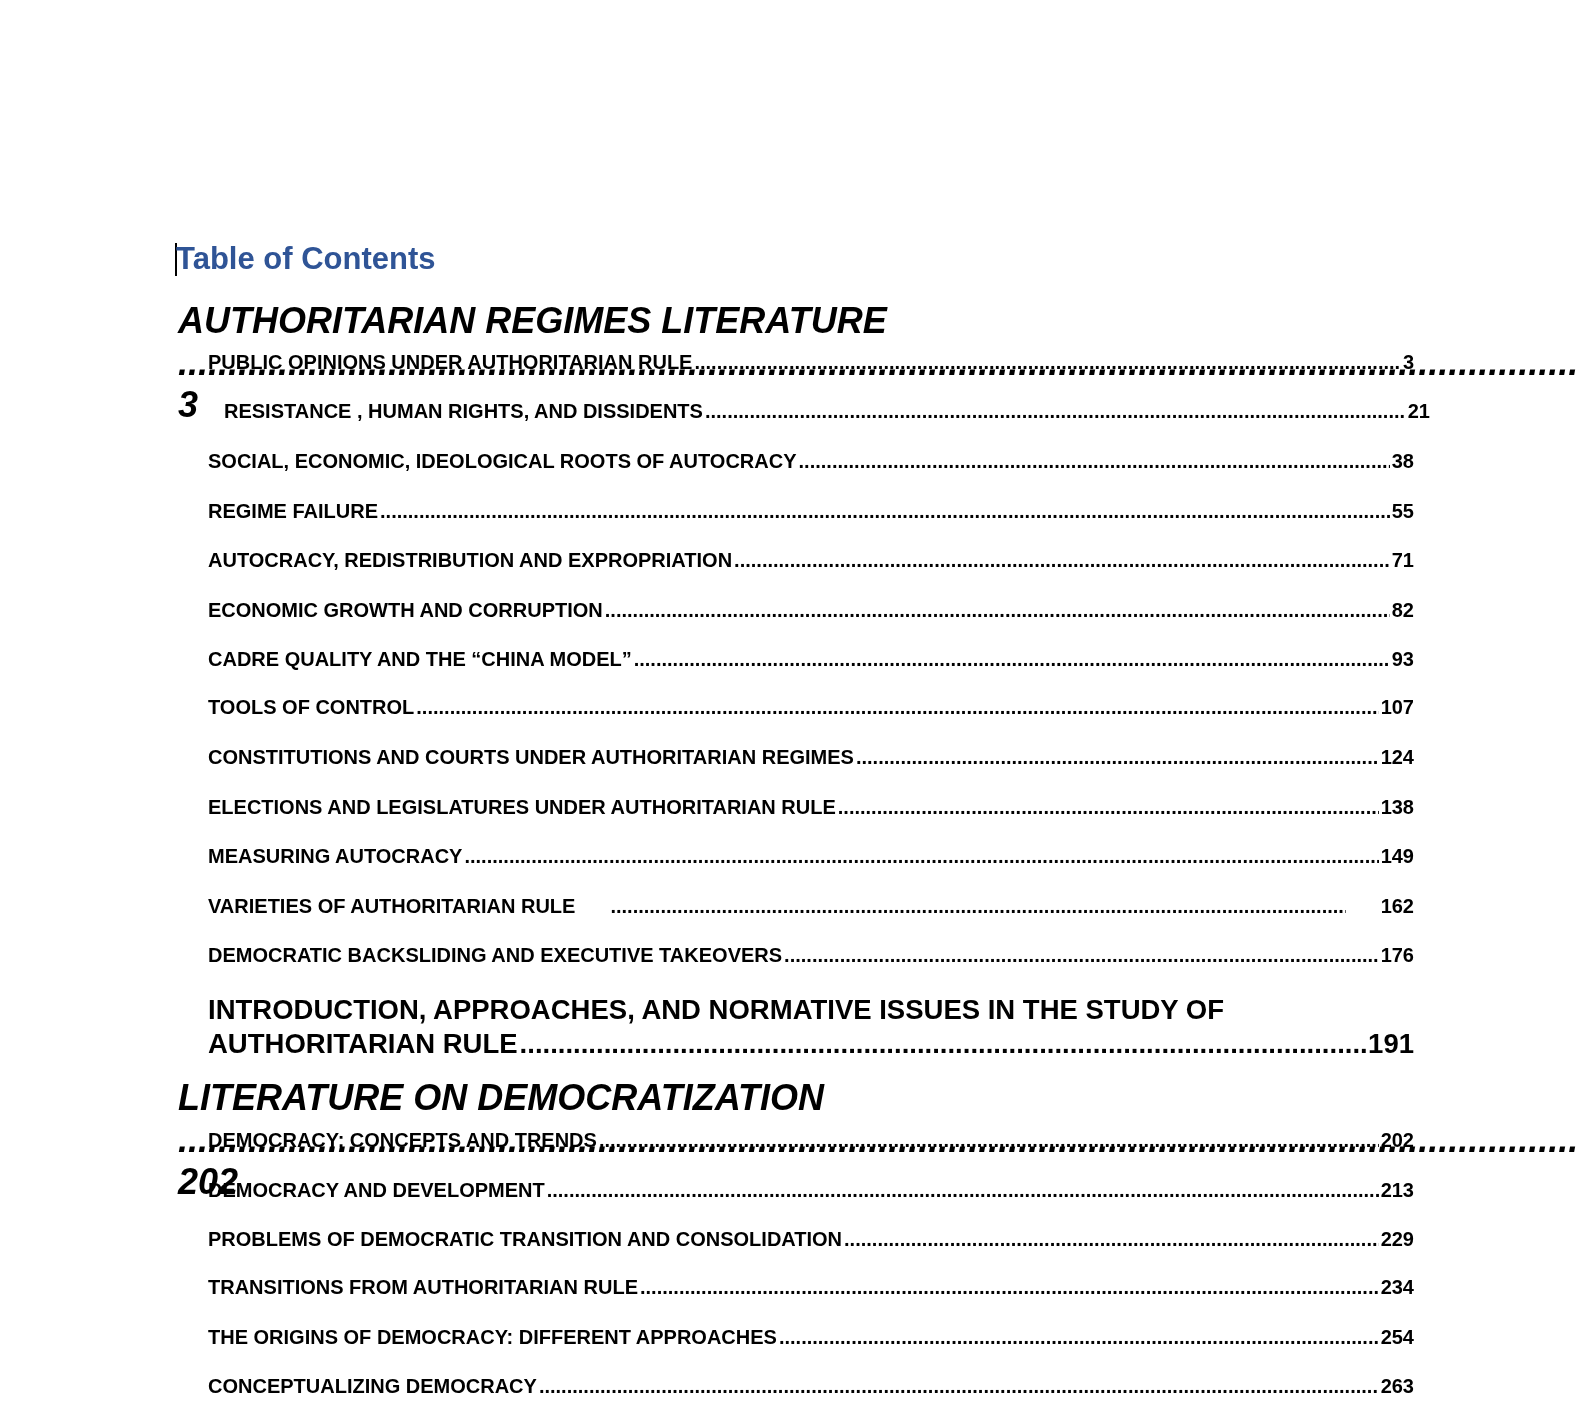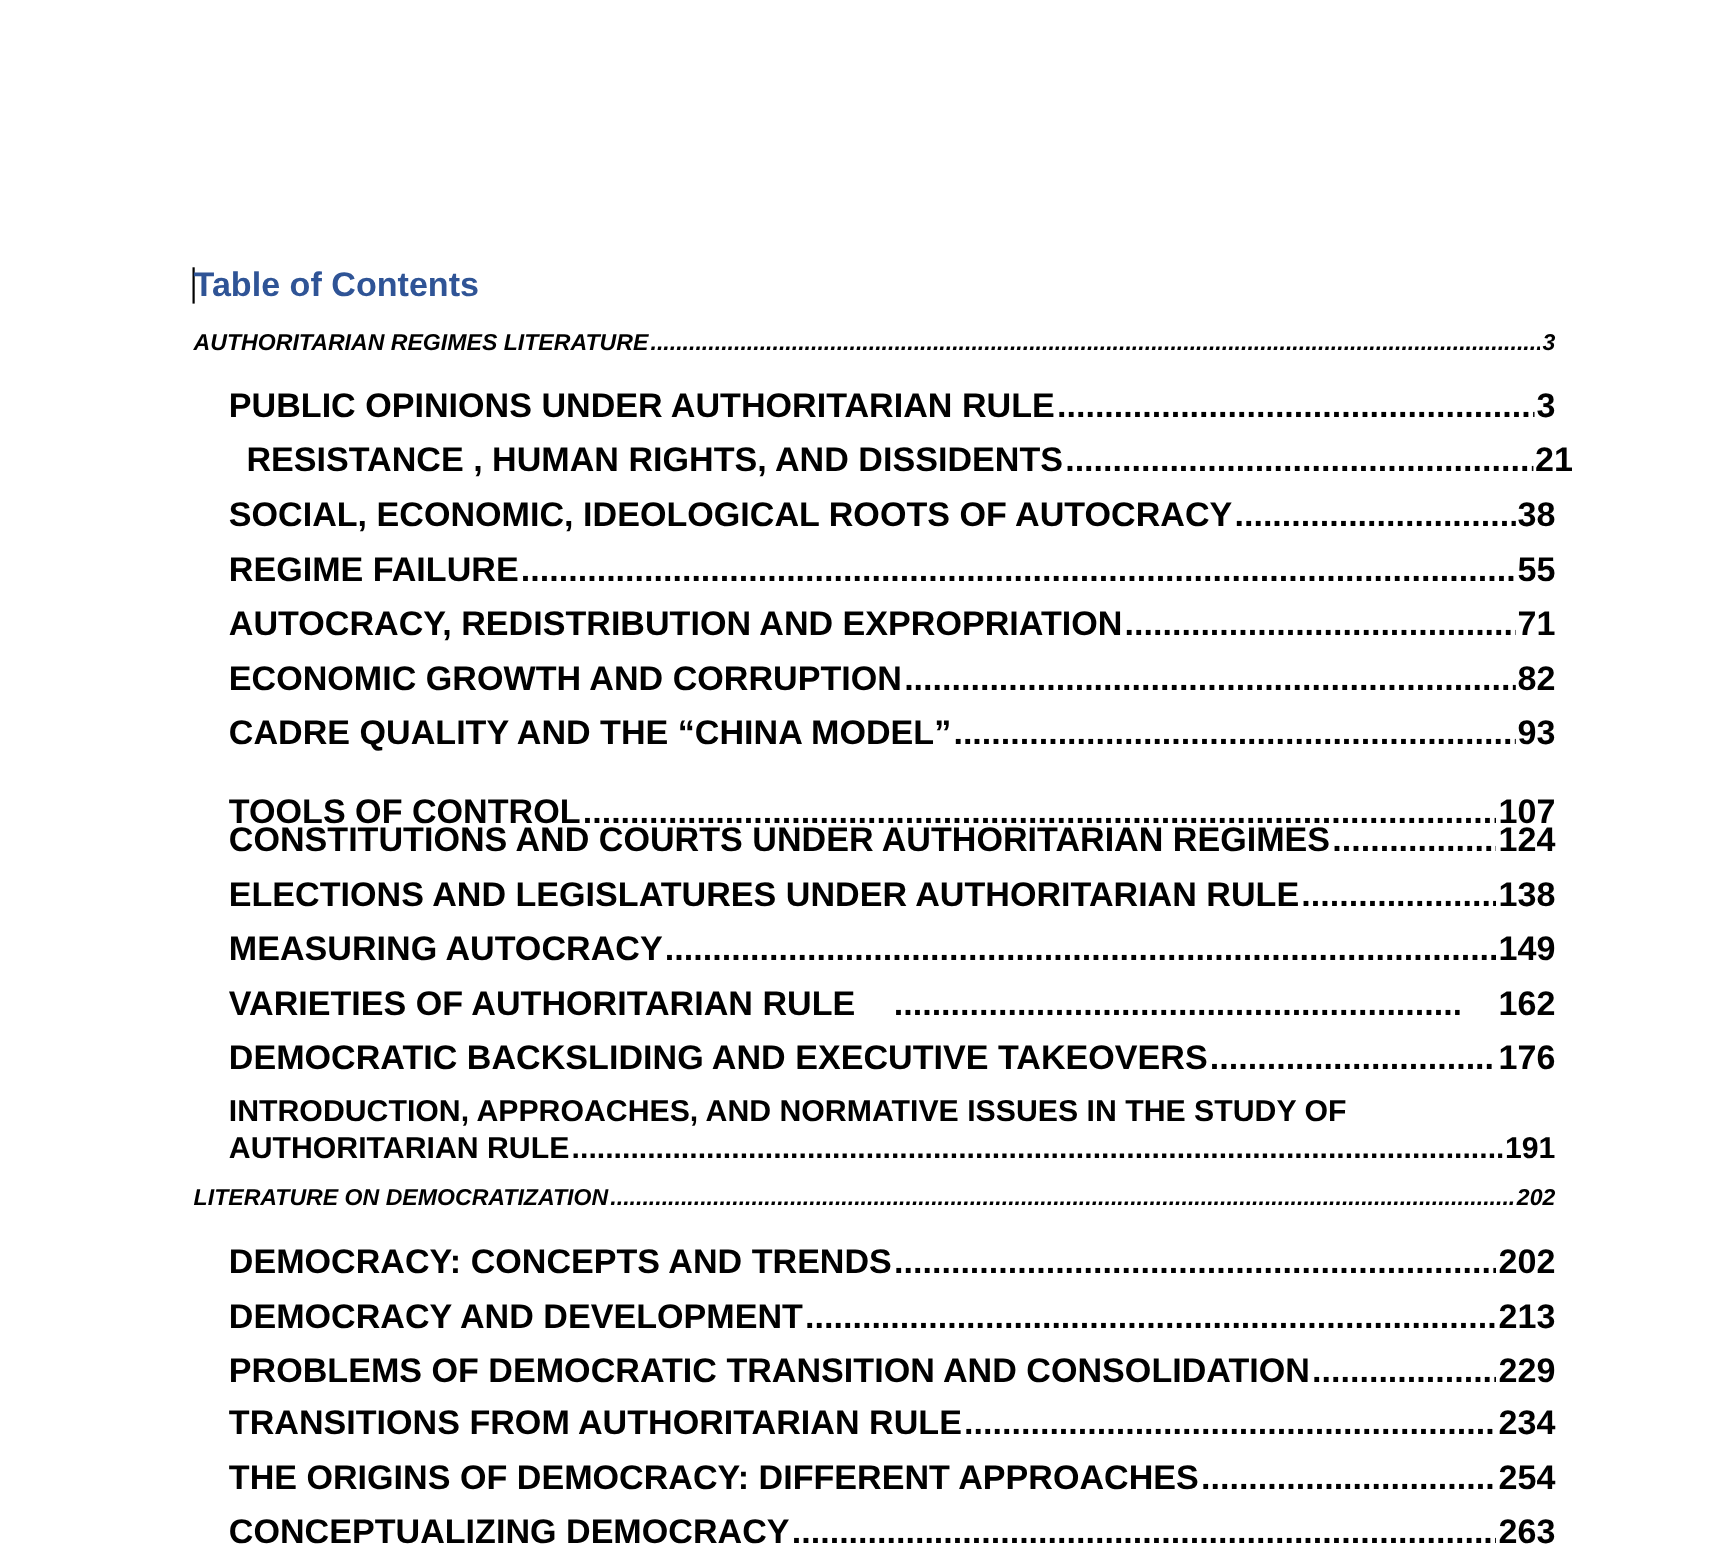--- a/index.html
+++ b/index.html
@@ -1,22 +1,22 @@
 <!DOCTYPE html>
 <html><head>
   <meta charset="utf-8">
   <style>
     html, body { margin: 0; padding: 0; background: #ffffff; }
     body { width: 1578px; height: 1420px; position: relative; overflow: hidden; font-family: "Liberation Sans", sans-serif; color: #000; }
     .page { position: absolute; left: 0; top: 0; width: 1578px; height: 1080px; background: #fff; }
     .toc-title { position: absolute; left: 176px; top: 240px; font-size: 31px; font-weight: bold; color: #2f5496; line-height: 38px; white-space: nowrap; }
     .cursor { position: absolute; left: 175px; top: 243px; width: 2px; height: 33px; background: #000; }
     .entry { position: absolute; left: 0; right: 0; display: flex; align-items: baseline; white-space: nowrap; font-weight: bold; }
-    .lvl1 { left: 176px; width: 1238px; font-size: 21px; font-style: italic; }
-    .lvl2 { left: 208px; width: 1206px; font-size: 31px; }
+    .lvl1 { left: 176px; width: 1238px; font-size: 36px; font-style: italic; flex-direction: column; }
+    .lvl2 { left: 208px; width: 1206px; font-size: 20px; }
     .entry .label { flex: 0 0 auto; }
     .entry .leader { flex: 1 1 auto; overflow: hidden; margin: 0 2px; }
     .entry .leader::before { content: "........................................................................................................................................................................................................................................................................................................................................................"; letter-spacing: 0px; }
     .entry .page-num { flex: 0 0 auto; }
     .wrap-entry { position: absolute; left: 208px; width: 1206px; font-size: 27.5px; font-weight: bold; line-height: 34px; }
     .wrap-entry .first-line { white-space: nowrap; }
     .wrap-entry .second-line { display: flex; align-items: baseline; white-space: nowrap; }
     .wrap-entry .second-line .leader { flex: 1 1 auto; overflow: hidden; margin: 0 2px; }
     .wrap-entry .second-line .leader::before { content: "........................................................................................................................................................................................................................................................................................................................................................"; }
   </style>
@@ -61,21 +61,21 @@
   <div class="entry lvl2" style="top:599px;">
     <span class="label">ECONOMIC GROWTH AND CORRUPTION</span>
     <span class="leader"></span>
     <span class="page-num">82</span>
   </div>
   <div class="entry lvl2" style="top:648px;">
     <span class="label">CADRE QUALITY AND THE “CHINA MODEL”</span>
     <span class="leader"></span>
     <span class="page-num">93</span>
   </div>
-  <div class="entry lvl2" style="top:696px;margin-top:24px;">
+  <div class="entry lvl2" style="top:696px;">
     <span class="label">TOOLS OF CONTROL</span>
     <span class="leader"></span>
     <span class="page-num">107</span>
   </div>
   <div class="entry lvl2" style="top:746px;">
     <span class="label">CONSTITUTIONS AND COURTS UNDER AUTHORITARIAN REGIMES</span>
     <span class="leader"></span>
     <span class="page-num">124</span>
   </div>
   <div class="entry lvl2" style="top:796px;">

